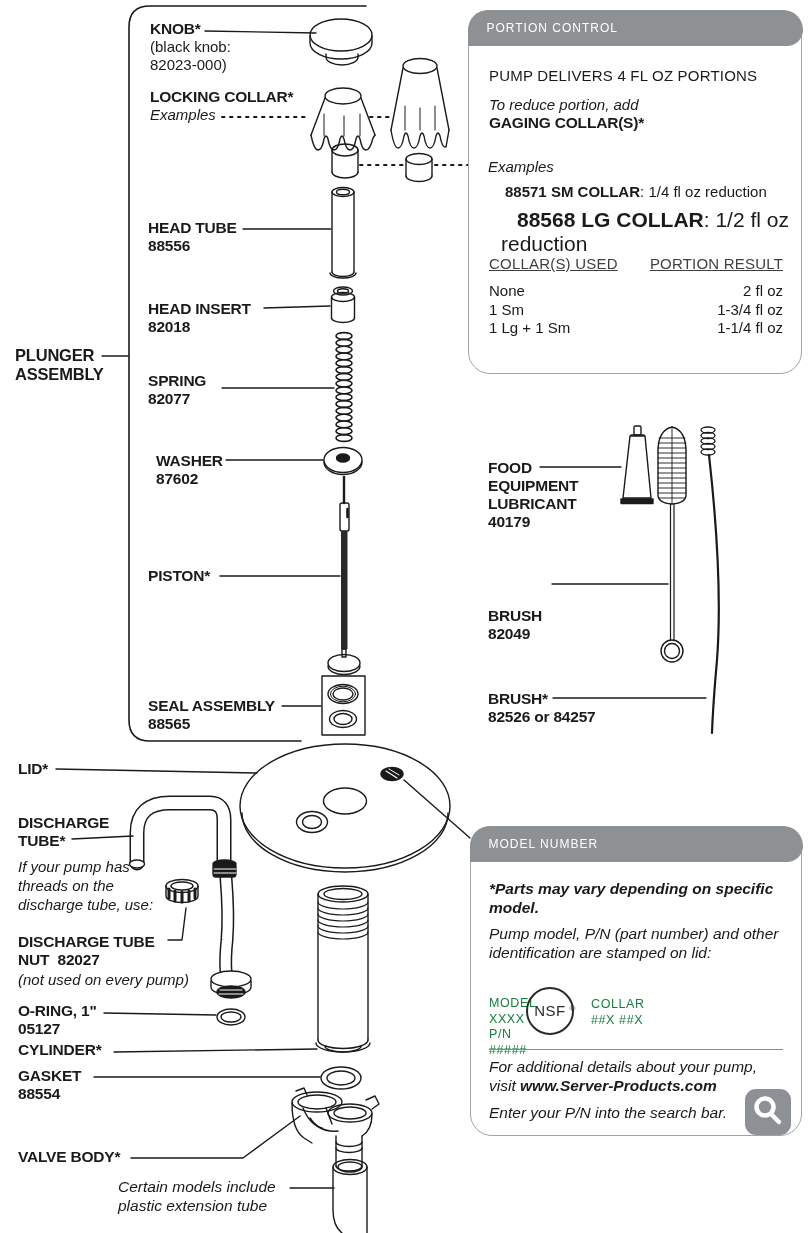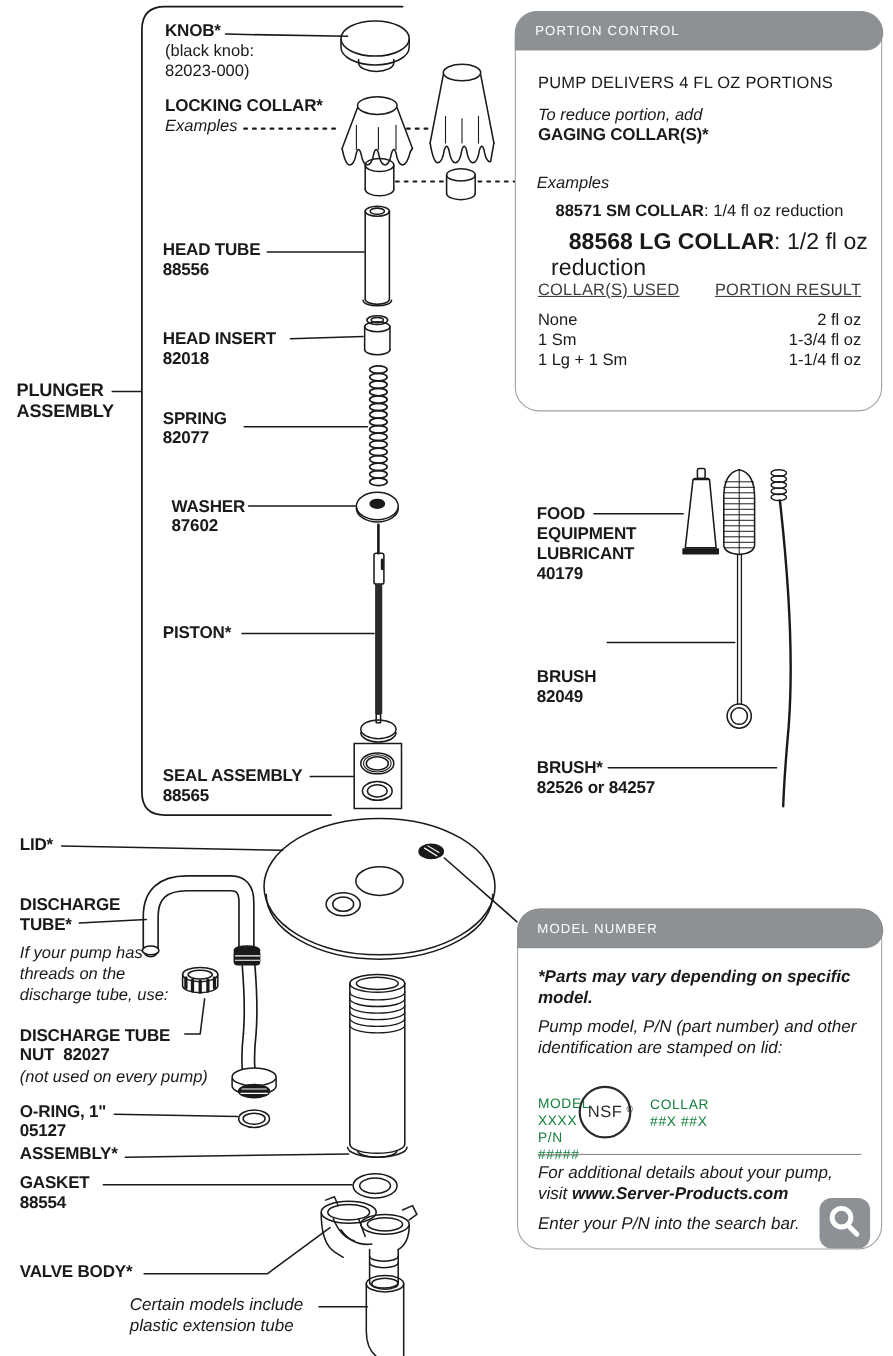--- a/index.html
+++ b/index.html
@@ -337,21 +337,21 @@
   <div class="lbl pre">NUT  82027</div>
 </div>
 
 <div class="abs it" style="left:18px;top:971px;">(not used on every pump)</div>
 
 <div class="abs" style="left:18px;top:1002px;">
   <div class="lbl">O-RING, 1"</div>
   <div class="lbl">05127</div>
 </div>
 
-<div class="abs lbl" style="left:18px;top:1041px;">ASSEMBLY*</div>
+<div class="abs lbl" style="left:18px;top:1041px;">CYLINDER*</div>
 
 <div class="abs" style="left:18px;top:1067px;">
   <div class="lbl">GASKET</div>
   <div class="lbl">88554</div>
 </div>
 
 <div class="abs lbl" style="left:18px;top:1148px;">VALVE BODY*</div>
 
 <div class="abs it" style="left:118px;top:1178px;width:180px;font-size:15.5px;">Certain models include plastic extension tube</div>
 

